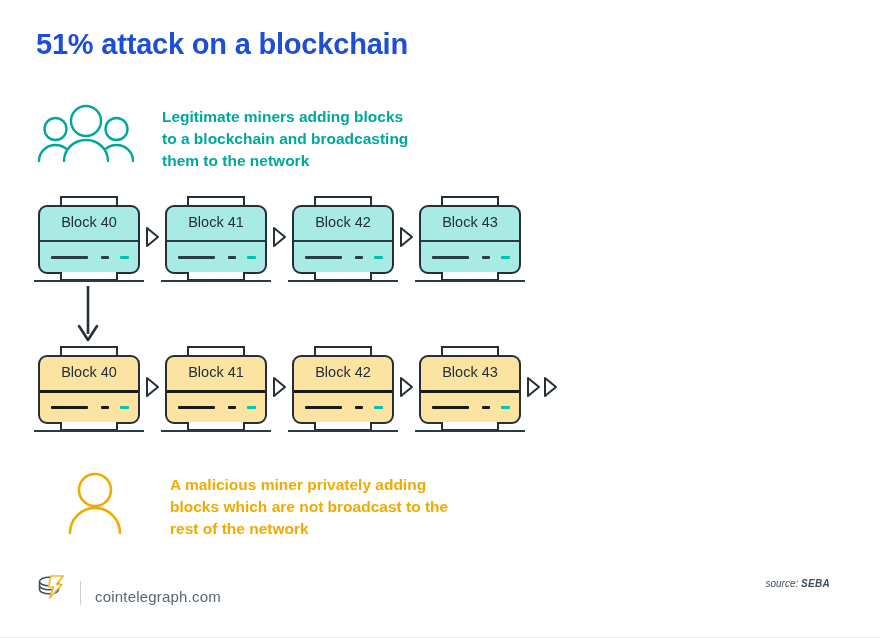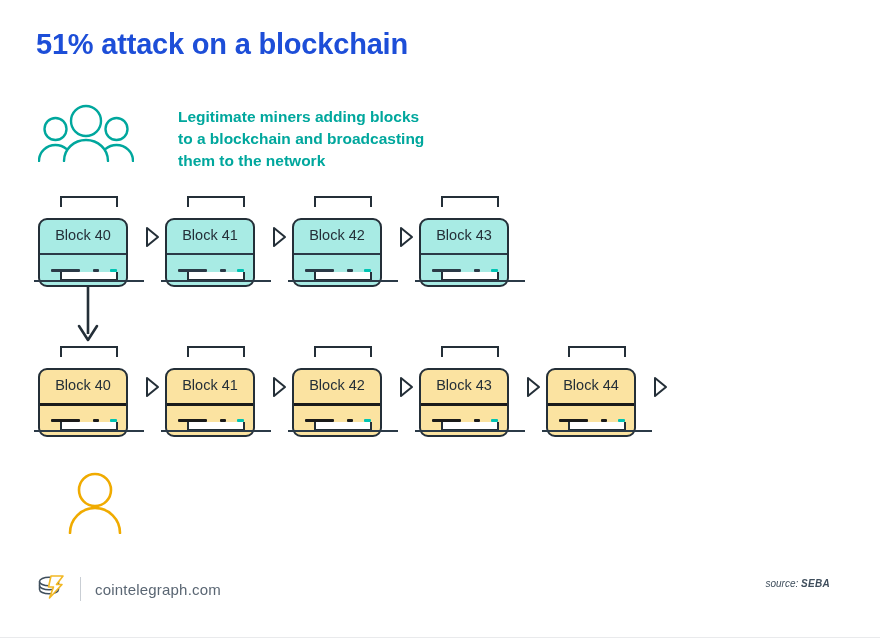--- a/index.html
+++ b/index.html
@@ -41,21 +41,21 @@
     line-height: 1.42;
     white-space: pre-line;
   }
 
   #legend-top {
     left: 38px;
     top: 104px;
   }
   #legend-top .legend-text {
     color: #00a79d;
-    margin-left: 44px;
+    margin-left: 28px;
     margin-top: 2px;
   }
 
   #legend-bottom {
     left: 62px;
     top: 472px;
   }
   #legend-bottom .legend-text {
     color: #f0ab00;
     margin-left: 42px;
@@ -88,22 +88,22 @@
     box-sizing: border-box;
     border: 2px solid #242f38;
     border-bottom: none;
     background: #ffffff;
   }
 
   
   .block-body {
     position: absolute;
     left: 4px;
-    top: 22px;
-    width: 90px;
+    top: 9px;
+    width: 102px;
     height: 69px;
     box-sizing: border-box;
     border: 2px solid #242f38;
     border-radius: 9px;
     overflow: hidden;
   }
   .block-body .block-label {
     position: absolute;
     left: 0;
     right: 0;
@@ -190,21 +190,21 @@
     right: 0;
     bottom: 0;
     height: 1px;
     background: #e9eaec;
   }
   #footer-brand {
     position: absolute;
     left: 36px;
     top: 573px;
     display: flex;
-    align-items: center;
+    align-items: flex-end;
   }
   #footer-brand .brand-sep {
     width: 1px;
     height: 24px;
     background: #c9ced4;
     margin: 0 14px;
   }
   #footer-brand .brand-name {
     font-size: 15px;
     color: #5a6673;
@@ -415,53 +415,42 @@
     <div class="block-foot"></div>
     <div class="block-base"></div>
   </div>
 
   <div class="block-arrow">
     <svg width="17" height="22" viewBox="0 0 17 22">
         <path d="M3 2 L14 11 L3 20 Z" fill="#ffffff" stroke="#242f38" stroke-width="2" stroke-linejoin="round"></path>
       </svg>
   </div>
 
-  <div class="block-wrap">
-    <div class="block-tab"></div>
-    <div class="block-body">
-      <div class="block-label">Block 44</div>
-      <div class="block-divider"></div>
-      <div class="block-dashes">
-        <span class="dash-long"></span>
-        <span class="dash-short"></span>
-        <span class="dash-accent"></span>
-      </div>
-    </div>
-    <div class="block-foot"></div>
-    <div class="block-base"></div>
-  </div>
 
   <div class="block-arrow">
     <svg width="17" height="22" viewBox="0 0 17 22">
         <path d="M3 2 L14 11 L3 20 Z" fill="#ffffff" stroke="#242f38" stroke-width="2" stroke-linejoin="round"></path>
       </svg>
   </div>
 
 
 </div>
 
 <div class="legend" id="legend-bottom">
   <span class="legend-icon">
     <svg width="66" height="62" viewBox="0 0 66 62">
       <g fill="none" stroke="#f0ab00" stroke-width="2.6" stroke-linecap="round">
         <circle cx="33" cy="18" r="16"></circle>
         <path d="M8 61c0-13.8 11.2-25 25-25s25 11.2 25 25"></path>
       </g>
     </svg>
   </span>
+  <span class="legend-text">A malicious miner privately adding
+blocks which are not broadcast to the
+rest of the network</span>
 </div>
 
 <div id="footer-divider"></div>
 
 <div id="footer-brand">
   <span>
     <svg width="30" height="28" viewBox="0 0 30 28">
       <g fill="none" stroke="#3f4e5c" stroke-width="1.5">
         <ellipse cx="13" cy="8.5" rx="9.5" ry="4.2"></ellipse>
         <path d="M3.5 8.5v4c0 2.3 4.3 4.2 9.5 4.2s9.5-1.9 9.5-4.2v-4"></path>

